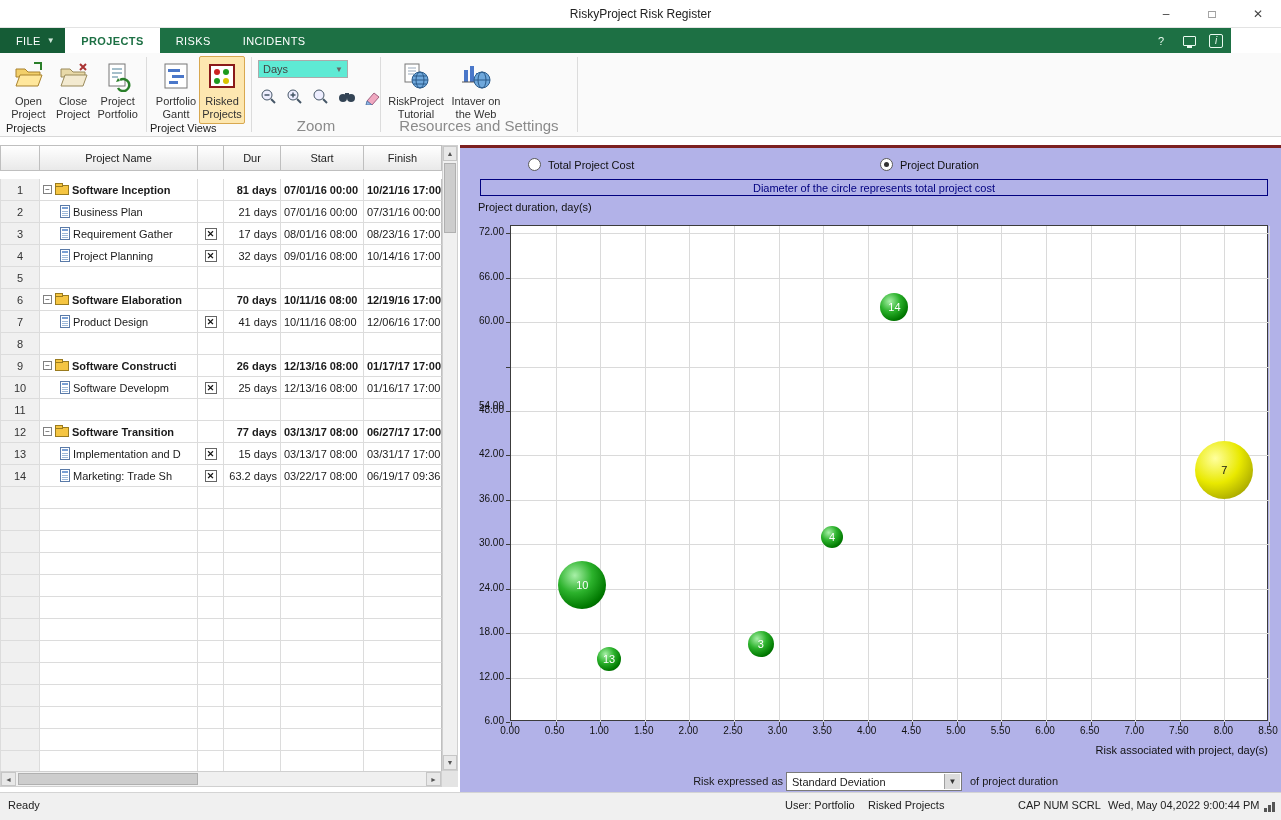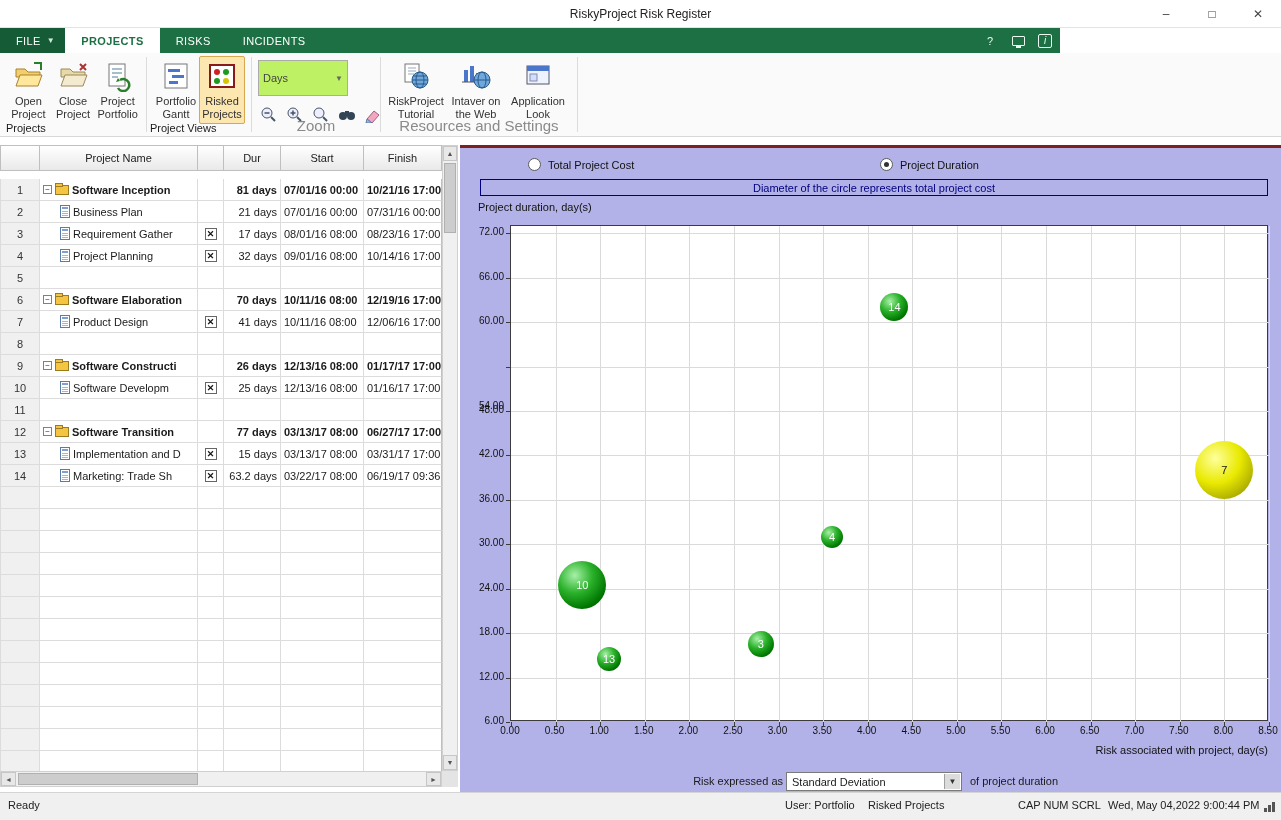--- a/index.html
+++ b/index.html
@@ -8,21 +8,21 @@
 
   
   .titlebar { position:absolute; left:0; top:0; width:1281px; height:28px; background:#ffffff;
     border-bottom:1px solid #e3e3e3; }
   .titlebar .title { position:absolute; left:0; right:0; top:7px; text-align:center; font-size:12px; color:#222; }
   .winbtns { position:absolute; right:0; top:0; height:28px; display:flex; }
   .winbtn { width:46px; height:28px; display:flex; align-items:center; justify-content:center;
     font-size:12px; color:#444; cursor:default; }
 
   
-  .tabbar { position:absolute; left:0; top:28px; width:1060px; height:25px; background:#1d7044; display:flex; align-items:center; }
+  .tabbar { position:absolute; left:0; top:28px; width:1231px; height:25px; background:#1d7044; display:flex; align-items:center; }
   .tab { height:25px; padding:0 16px; display:flex; align-items:center; color:#fff; font-size:11px;
     letter-spacing:.4px; cursor:default; }
   .tab.file { background:#155c36; padding-right:10px; }
   .tab.file .caret { margin-left:6px; font-size:8px; color:#cfe8da; }
   .tab.selected { background:#ffffff; color:#1d7044; font-weight:bold; }
   .tabbar-right { position:absolute; right:8px; top:0; height:25px; display:flex; align-items:center; gap:12px; color:#fff; }
   .tb-ico { width:16px; height:16px; display:flex; align-items:center; justify-content:center; font-size:11px; color:#eafaf0; }
   .tb-ico .mon { width:13px; height:10px; border:1px solid #eafaf0; border-radius:1px; position:relative; }
   .tb-ico .mon::after { content:''; position:absolute; left:3px; bottom:-3px; width:5px; height:2px; background:#eafaf0; }
   .tb-ico.info { border:1px solid #eafaf0; border-radius:2px; font-style:italic; font-size:10px; width:14px; height:14px; }
@@ -32,21 +32,21 @@
     border-bottom:1px solid #d8d8d8; display:flex; }
   .rgroup { position:relative; display:flex; align-items:flex-start; padding:3px 6px 16px 6px; }
   .rgroup .glabel { position:absolute; left:0; right:0; bottom:2px; text-align:center; color:#8a8a8a; font-size:15px; }
   .rsep { width:1px; background:#dcdcdc; margin:4px 0; }
   .rbtn { width:47px; display:flex; flex-direction:column; align-items:center; text-align:center;
     padding:3px 1px; border:1px solid transparent; border-radius:2px; gap:3px; cursor:default; }
   .rbtn .lbl { font-size:11px; line-height:1.15; color:#333; }
   .rbtn.sel { background:#fde7b0; border-color:#d8a850; }
   .icon32 { width:32px; height:32px; }
   .zoomcol { display:flex; flex-direction:column; gap:8px; padding-top:4px; }
-  .combo-sm { width:90px; height:36px; background:#bef264; border:1px solid #ababab; display:flex;
+  .combo-sm { width:90px; height:18px; background:#5eead4; border:1px solid #ababab; display:flex;
     align-items:center; padding:0 4px; color:#444; }
   .combo-sm .arr { margin-left:auto; font-size:8px; color:#666; }
   .zicons { display:flex; gap:5px; align-items:center; }
   .zico { width:21px; height:21px; display:flex; align-items:center; justify-content:center; border:1px solid transparent; }
 
   
   .main { position:absolute; left:0; top:137px; width:1281px; height:655px; background:#fff; }
 
   
   .table-pane { position:absolute; left:0; top:0; width:460px; height:655px; background:#fff; }
@@ -280,28 +280,20 @@
       <svg class="icon32" viewBox="0 0 32 32">
         <rect x="4" y="10" width="4" height="12" fill="#4a77c9"></rect>
         <rect x="10" y="6" width="4" height="16" fill="#4a77c9"></rect>
         <rect x="16" y="13" width="4" height="9" fill="#4a77c9"></rect>
         <path d="M2 22h20" stroke="#555"></path>
         <circle cx="22" cy="20" r="8" fill="#6fa8dc" stroke="#2a5a8a"></circle>
         <ellipse cx="22" cy="20" rx="4" ry="8" fill="none" stroke="#2a5a8a"></ellipse>
         <path d="M14 20h16" stroke="#2a5a8a"></path>
       </svg>
       <span class="lbl">Intaver on the Web</span>
-    </div>
-    <div class="rbtn" style="width:62px">
-      <svg class="icon32" viewBox="0 0 32 32">
-        <rect x="5" y="6" width="22" height="18" fill="#eef4ff" stroke="#556"></rect>
-        <rect x="5" y="6" width="22" height="5" fill="#4a77c9"></rect>
-        <rect x="8" y="14" width="7" height="7" fill="#cfe0ff" stroke="#88a"></rect>
-      </svg>
-      <span class="lbl">Application Look</span>
     </div>
     <div class="glabel">Resources and Settings</div>
   </div>
   <div class="rsep"></div>
 
   <div class="glabel" style="position:absolute;left:6px;width:140px;bottom:2px">Projects</div>
   <div class="glabel" style="position:absolute;left:150px;width:104px;bottom:2px">Project Views</div>
 </div>
 
 <div class="main">

